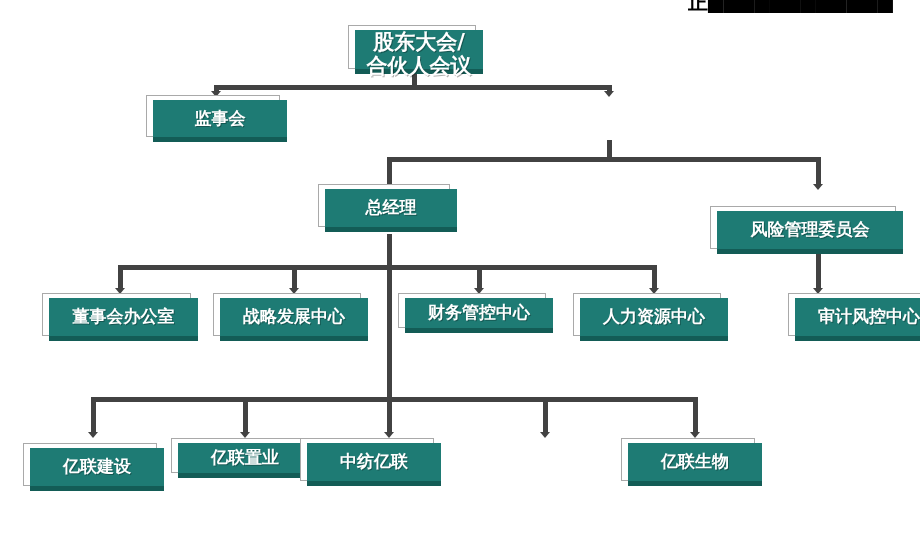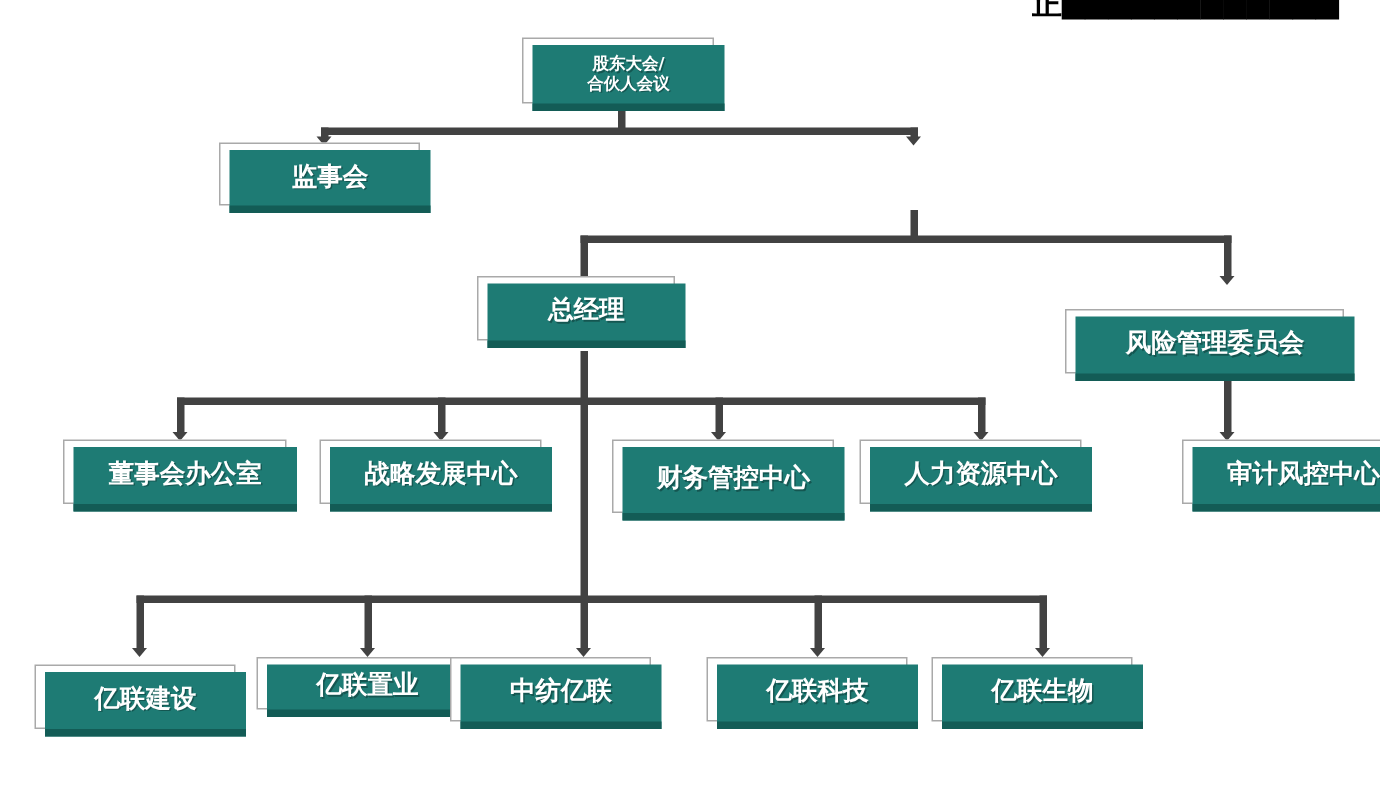--- a/index.html
+++ b/index.html
@@ -23,21 +23,21 @@
     position:absolute;left:0;top:0;width:100%;height:100%;
     background:#ffffff;border:1px solid #a9a9a9;box-sizing:border-box;
   }
   .node .fill{
     position:absolute;left:7px;top:5px;width:100%;height:100%;
     background:#1e7b74;border-bottom:5px solid #135c56;box-sizing:border-box;
     display:flex;flex-direction:column;align-items:center;justify-content:center;
     color:#ffffff;font-weight:bold;font-size:17px;line-height:1.15;
     text-shadow:1px 1px 0 rgba(0,0,0,0.3);text-align:center;white-space:nowrap;
   }
-  .node.small-text .fill{font-size:11px;}
+  .node.small-text .fill{font-size:21px;justify-content:space-between;}
 
   
   .h,.v{position:absolute;background:#424242;}
   .h{height:5px;}
   .v{width:5px;}
   .arrow{
     position:absolute;width:0;height:0;
     border-left:5px solid transparent;border-right:5px solid transparent;
     border-top:6px solid #424242;
   }
@@ -124,21 +124,21 @@
     <div class="fill">
       <span>董事会办公室</span>
     </div>
   </div>
   <div class="node" style="left:213px;top:293px;width:148px;height:43px;">
     <div class="ghost"></div>
     <div class="fill">
       <span>战略发展中心</span>
     </div>
   </div>
-  <div class="node" style="left:408px;top:293px;width:148px;height:49px;">
+  <div class="node" style="left:398px;top:293px;width:148px;height:35px;">
     <div class="ghost"></div>
     <div class="fill">
       <span>财务管控中心</span>
     </div>
   </div>
   <div class="node" style="left:573px;top:293px;width:148px;height:43px;">
     <div class="ghost"></div>
     <div class="fill">
       <span>人力资源中心</span>
     </div>
@@ -161,26 +161,20 @@
     <div class="fill">
       <span>亿联置业</span>
     </div>
   </div>
   <div class="node" style="left:300px;top:438px;width:134px;height:43px;">
     <div class="ghost"></div>
     <div class="fill">
       <span>中纺亿联</span>
     </div>
   </div>
-  <div class="node" style="left:471px;top:438px;width:134px;height:43px;">
-    <div class="ghost"></div>
-    <div class="fill">
-      <span>亿联科技</span>
-    </div>
-  </div>
   <div class="node" style="left:621px;top:438px;width:134px;height:43px;">
     <div class="ghost"></div>
     <div class="fill">
       <span>亿联生物</span>
     </div>
   </div>
 
 </div>
 
 </body></html>

